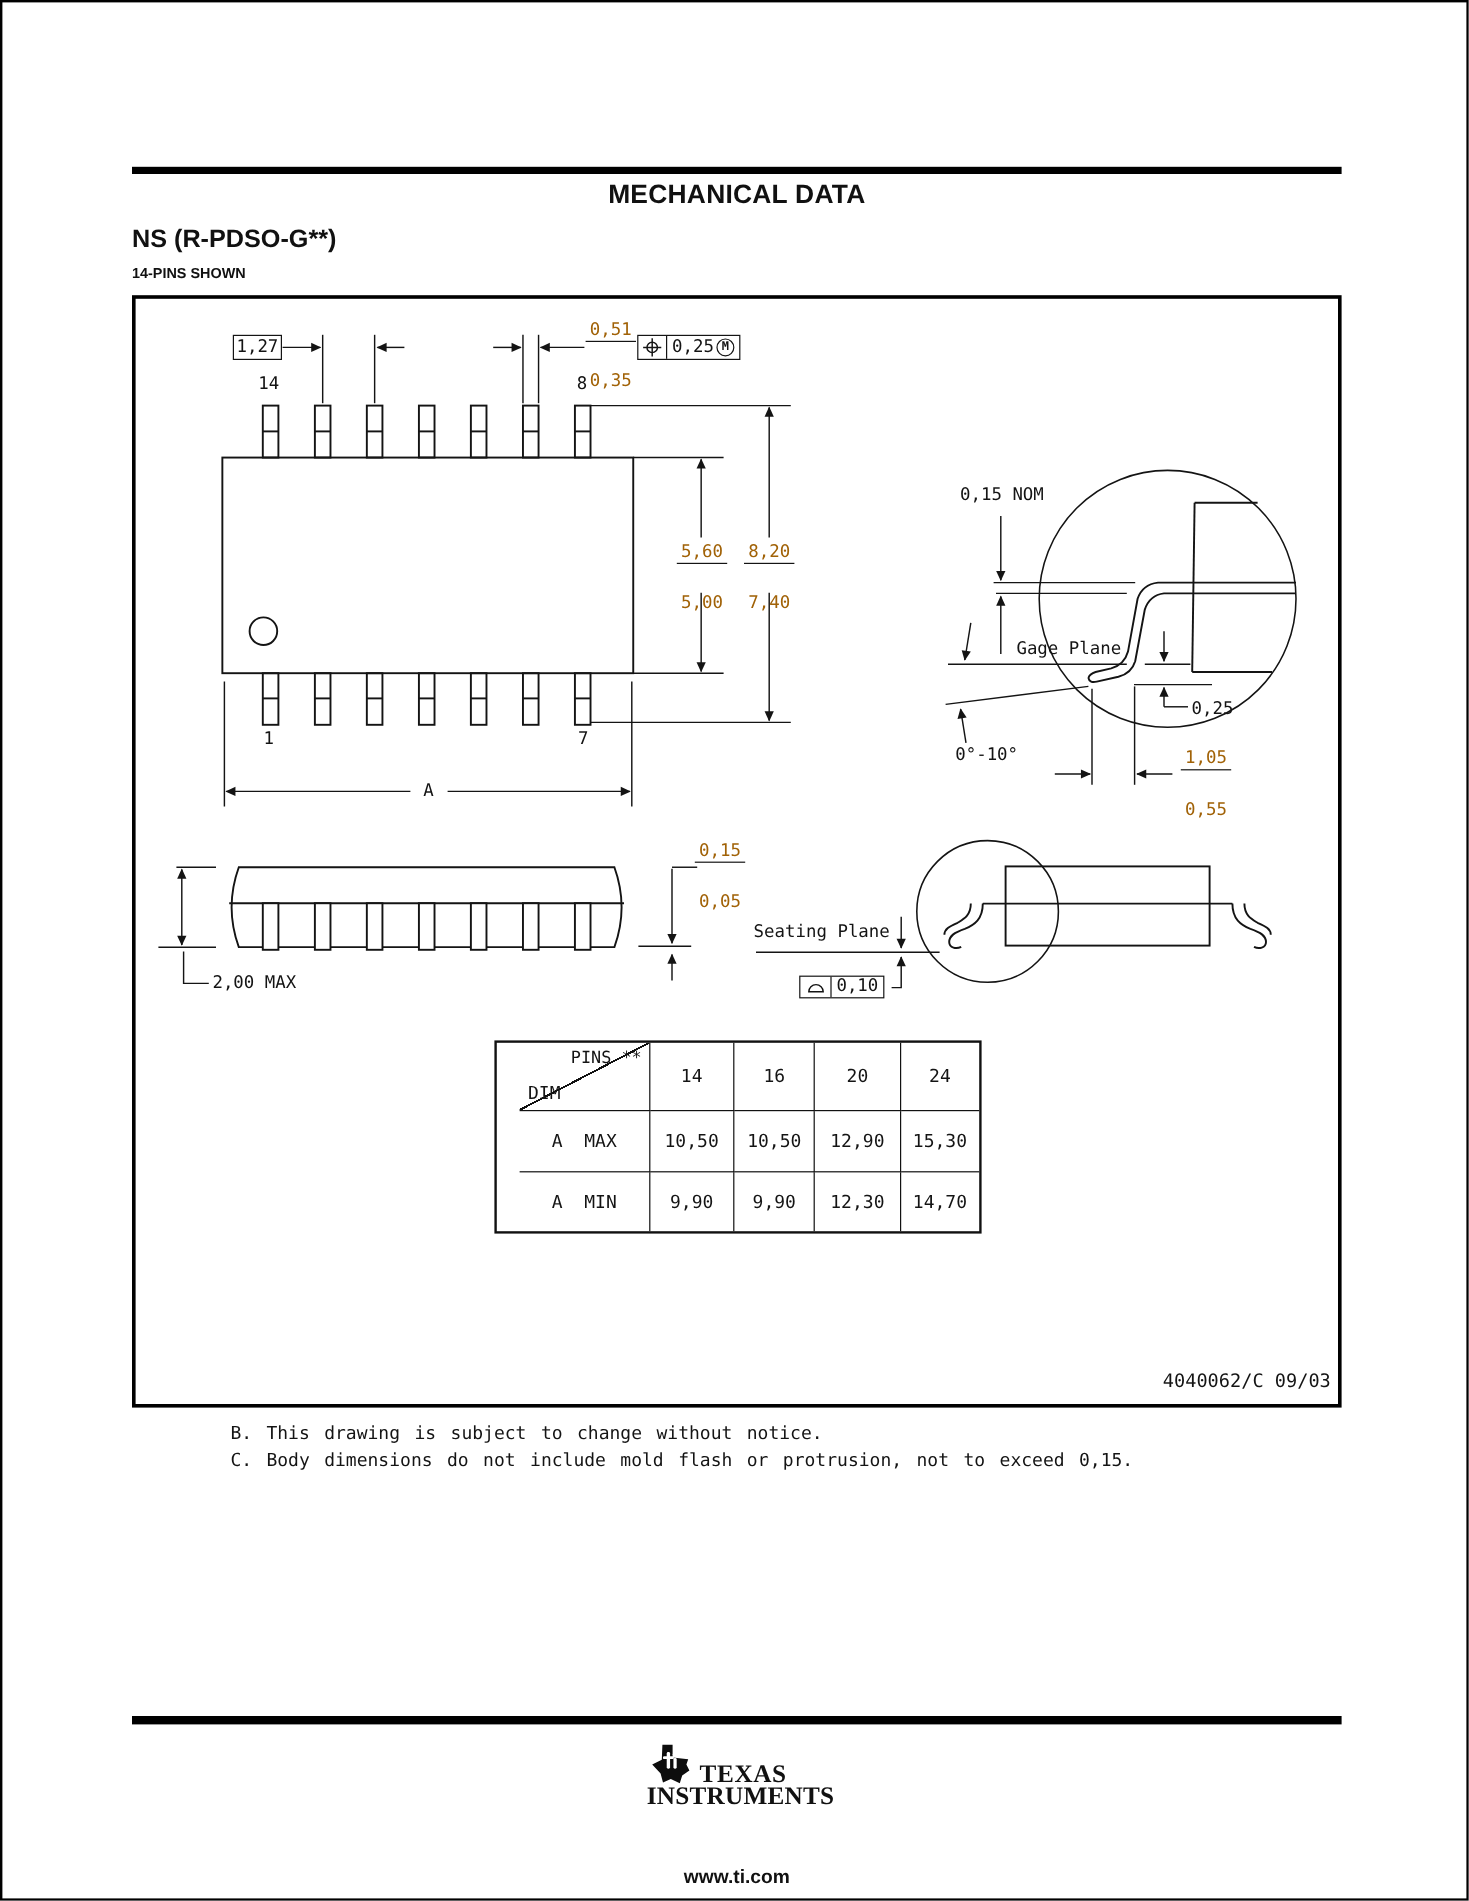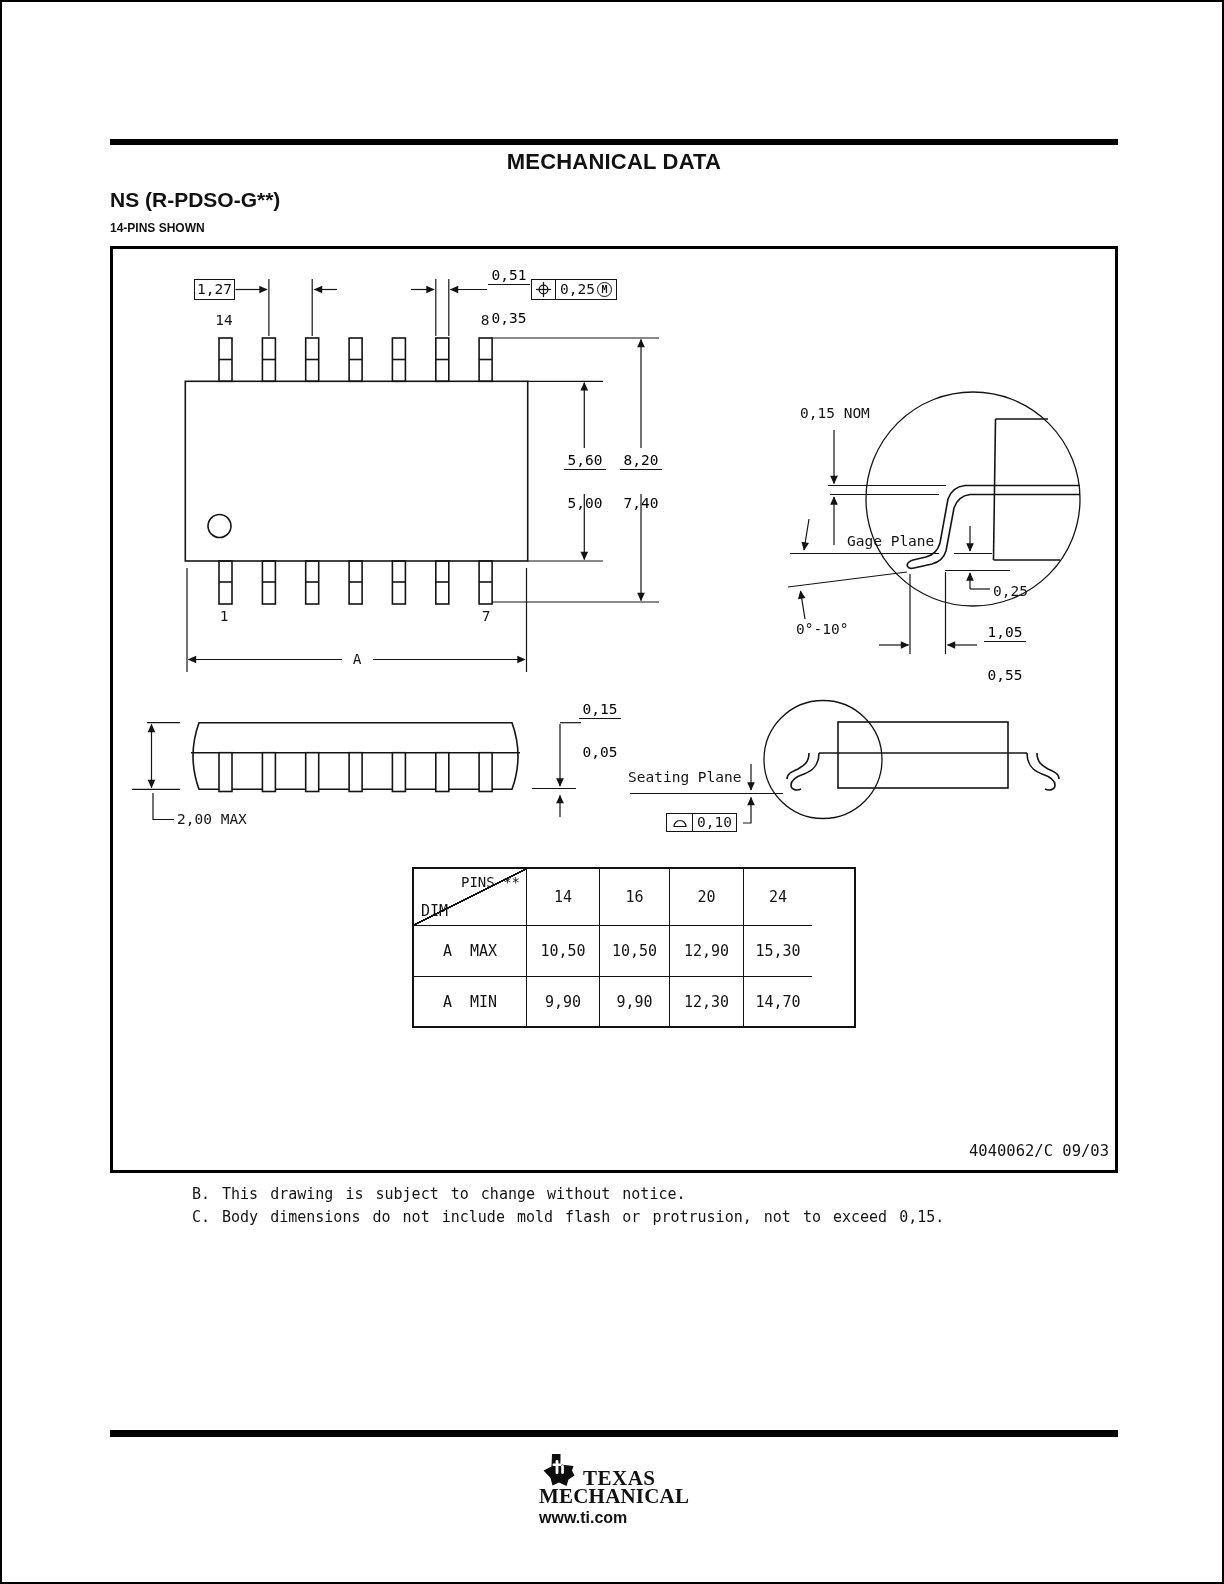--- a/index.html
+++ b/index.html
@@ -14,36 +14,36 @@
   .h-sub-r{position:absolute;left:108px;top:186px;width:1009px;text-align:right;
            font-size:21px;font-weight:bold;}
   .h-pins{position:absolute;left:108px;top:219px;font-size:12px;font-weight:bold;}
   #draw-border{position:absolute;left:108px;top:244px;width:1008px;height:927px;
                border:3px solid #000;box-sizing:border-box;}
   svg.linework{position:absolute;left:0;top:0;}
   .dtext{position:absolute;font-family:"DejaVu Sans Mono",monospace;font-size:14.5px;
          color:#141414;white-space:pre;line-height:17px;}
   .ctr{text-align:center;}
   .frac{position:absolute;font-family:"DejaVu Sans Mono",monospace;font-size:14.5px;
-        color:#000000;width:42px;text-align:center;line-height:16px;}
+        color:#a16207;width:42px;text-align:center;line-height:16px;}
   .frac .t{border-bottom:1.5px solid #141414;padding-bottom:1px;}
   .frac .b{padding-top:1px;margin-top:24px;}
   .dimbox{position:absolute;border:1.5px solid #141414;box-sizing:border-box;
           display:flex;align-items:center;justify-content:center;
           font-family:"DejaVu Sans Mono",monospace;font-size:14.5px;color:#141414;}
   .fcf{position:absolute;border:1.5px solid #141414;box-sizing:border-box;display:flex;
        align-items:stretch;font-family:"DejaVu Sans Mono",monospace;font-size:14.5px;color:#141414;}
   .fcf .sym{display:flex;align-items:center;justify-content:center;border-right:1.5px solid #141414;}
   .fcf .val{display:flex;align-items:center;padding:0 4px;gap:2px;}
   .mcirc{display:inline-block;width:15px;height:15px;border:1.3px solid #141414;border-radius:50%;
          font-size:10px;line-height:13px;text-align:center;box-sizing:border-box;font-weight:bold;}
   
-  #pkg-table{position:absolute;left:410px;top:865px;width:444px;height:161px;
+  #pkg-table{position:absolute;left:410px;top:865px;width:406px;height:161px;
              border:2px solid #111;box-sizing:border-box;
-             font-family:"DejaVu Sans Mono",monospace;font-size:15px;color:#141414;}
+             font-family:"DejaVu Sans Mono",monospace;font-size:15px;color:#141414;padding-left:19px;}
   #pkg-table .trow{display:flex;}
   #pkg-table .tc{box-sizing:border-box;border-right:1.5px solid #111;border-bottom:1.5px solid #111;
                  display:flex;align-items:center;justify-content:center;white-space:pre;}
   #pkg-table .tc.last{border-right:none;}
   #pkg-table .trow.lastrow .tc{border-bottom:none;}
   #pkg-table .diag{position:relative;justify-content:flex-start;
      background:linear-gradient(to bottom right,transparent calc(50% - .8px),
        #111 calc(50% - .8px),#111 calc(50% + .8px),transparent calc(50% + .8px));}
   #pkg-table .diag .pins{position:absolute;top:5px;right:6px;font-size:14px;}
   #pkg-table .diag .dim{position:absolute;bottom:5px;left:7px;font-size:15px;}
@@ -52,21 +52,21 @@
          font-size:15px;color:#141414;}
   #notes .nrow{display:flex;line-height:23px;}
   #notes .nhead{width:75px;}
   #notes .nid{width:30px;}
   #notes .ntext{word-spacing:3px;white-space:pre;}
   
   .ft-texas{position:absolute;left:581px;top:1464px;font-family:"Liberation Serif",serif;
             font-weight:bold;font-size:21px;letter-spacing:.5px;}
   .ft-instr{position:absolute;left:537px;top:1482px;font-family:"Liberation Serif",serif;
             font-weight:bold;font-size:21px;letter-spacing:.2px;}
-  .ft-url{position:absolute;left:537px;top:1507px;width:150px;
+  .ft-url{position:absolute;left:537px;top:1554px;width:150px;text-align:center;
           font-size:16px;font-weight:bold;}
   .docnum{position:absolute;left:880px;top:1140px;width:227px;text-align:right;
           font-family:"DejaVu Sans Mono",monospace;font-size:15.5px;color:#141414;}
 </style>
 </head>
 <body>
 
 <div id="page">
 
   <div class="rule" style="top:137px;"></div>
@@ -344,16 +344,16 @@
 
   <div class="rule" style="top:1428px;height:7px;"></div>
   <svg class="abs" style="left:541px;top:1451px;" width="32" height="34" viewBox="0 0 32 34">
     <path d="M9,1 L17.5,1 L17.5,11.5 L30.5,13 L29,17.5 L31.5,22.5 L25.5,26.5 L23.5,33 L16,29.5 L9.5,32.5 L7.5,25 L0.5,17.5 L8.5,13.5 Z" fill="#0d0d0d"></path>
     <rect x="12.6" y="7" width="2.8" height="14" rx="1.2" fill="#ffffff"></rect>
     <rect x="9.5" y="10.5" width="9" height="2.4" rx="1" fill="#ffffff"></rect>
     <circle cx="19.5" cy="9" r="1.9" fill="#ffffff"></circle>
     <rect x="18.2" y="12" width="2.7" height="9" rx="1.2" fill="#ffffff"></rect>
   </svg>
   <div class="ft-texas">TEXAS</div>
-  <div class="ft-instr">MECHANICAL</div>
+  <div class="ft-instr">INSTRUMENTS</div>
   <div class="ft-url">www.ti.com</div>
 
 </div>
 
 </body></html>

